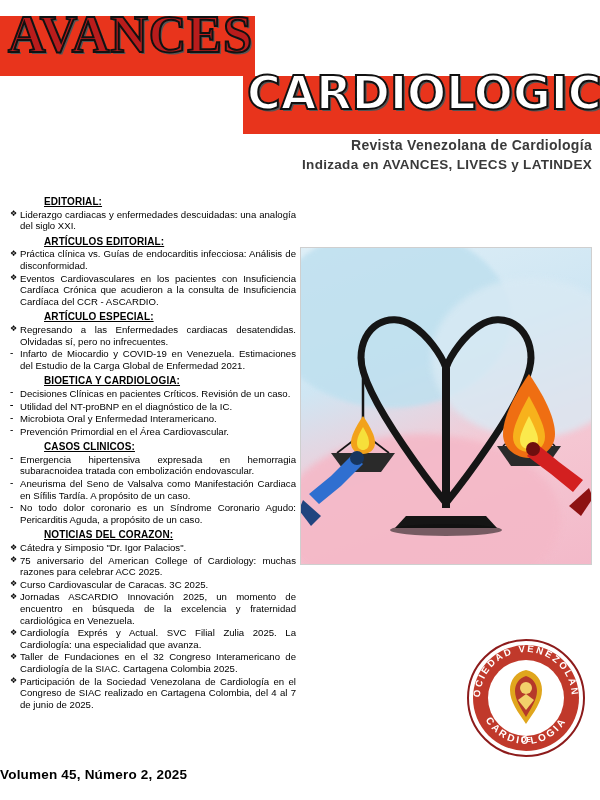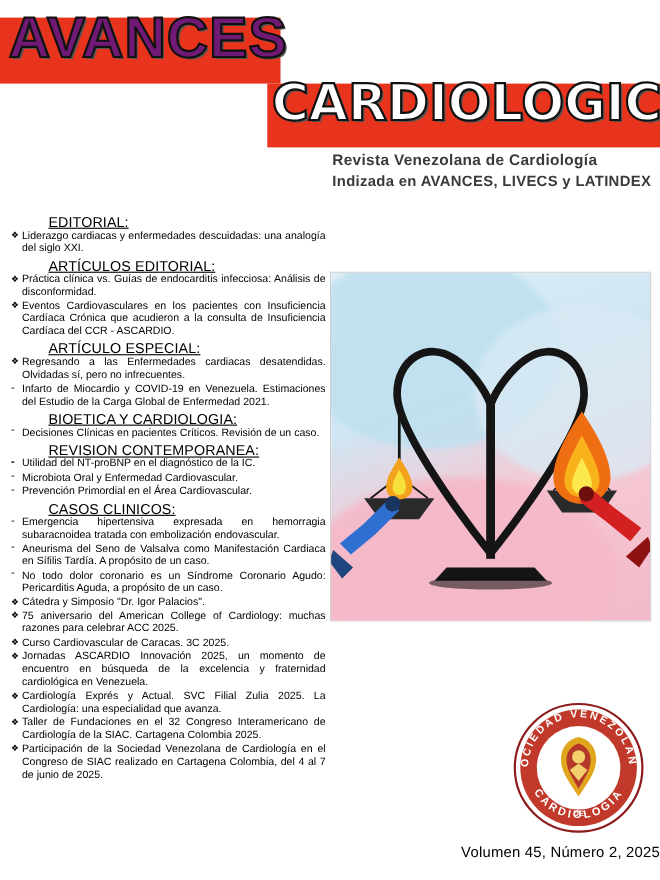--- a/index.html
+++ b/index.html
@@ -35,25 +35,25 @@
     left: 243px;
     top: 76px;
     width: 357px;
     height: 58px;
     background: #e8341c;
   }
   .title-avances {
     position: absolute;
     left: 8px;
     top: 9px;
-    font-family: Liberation Sans, sans-serif;
+    font-family: Liberation Serif, serif;
     font-weight: bold;
     font-size: 52px;
     letter-spacing: 1px;
-    color: #701a75;
+    color: #b91c1c;
     -webkit-text-stroke: 2px #111;
     text-shadow: 2px 2px 0 #555;
     line-height: 1;
   }
   .title-cardiologicos {
     position: absolute;
     left: 247px;
     top: 70px;
     font-family: "DejaVu Sans", sans-serif;
     font-weight: bold;
@@ -69,21 +69,21 @@
     left: 8px;
     top: 140px;
     font-size: 11.5px;
     line-height: 15px;
     color: #000;
   }
   .subtitle-block {
     position: absolute;
     right: 8px;
     top: 136px;
-    text-align: left;
+    text-align: right;
     color: #3a3a3a;
     font-weight: bold;
   }
   .subtitle-1 {
     font-size: 14px;
     letter-spacing: 0.3px;
     line-height: 19px;
   }
   .subtitle-2 {
     font-size: 13.5px;
@@ -139,23 +139,23 @@
   .contents {
     position: absolute;
     left: 8px;
     top: 196px;
     width: 288px;
     font-size: 9.6px;
     line-height: 11.6px;
     text-align: justify;
   }
   .sec-head {
-    font-weight: normal;
+    font-weight: bold;
     text-decoration: underline;
-    font-size: 13px;
+    font-size: 10px;
     margin: 4px 0 1px 0;
     letter-spacing: 0.1px;
     padding-left: 36px;
   }
   .sec-head.first { margin-top: 0; }
   .item {
     position: relative;
     padding-left: 12px;
     margin-bottom: 1px;
     text-align: justify;
@@ -177,22 +177,22 @@
     width: 120px;
     height: 120px;
   }
 
   
   .volume-line {
     position: absolute;
     left: 0;
     right: 0;
     bottom: 18px;
-    text-align: right;
-    font-weight: normal;
+    text-align: left;
+    font-weight: bold;
     font-size: 13.5px;
     letter-spacing: 0.2px;
   }
 </style>
 </head>
 <body>
 
 <div class="masthead">
   <div class="red-bar-1"></div>
   <div class="red-bar-2"></div>
@@ -260,31 +260,31 @@
   <div class="item"><span class="bullet">❖</span><span>Práctica clínica vs. Guías de endocarditis infecciosa: Análisis de disconformidad.</span></div>
   <div class="item"><span class="bullet">❖</span><span>Eventos Cardiovasculares en los pacientes con Insuficiencia Cardíaca Crónica que acudieron a la consulta de Insuficiencia Cardíaca del CCR - ASCARDIO.</span></div>
 
   <div class="sec-head">ARTÍCULO ESPECIAL:</div>
   <div class="item"><span class="bullet">❖</span><span>Regresando a las Enfermedades cardiacas desatendidas. Olvidadas sí, pero no infrecuentes.</span></div>
   <div class="item dash"><span class="bullet">-</span><span>Infarto de Miocardio y COVID-19 en Venezuela. Estimaciones del Estudio de la Carga Global de Enfermedad 2021.</span></div>
 
   <div class="sec-head">BIOETICA Y CARDIOLOGIA:</div>
   <div class="item dash"><span class="bullet">-</span><span>Decisiones Clínicas en pacientes Críticos. Revisión de un caso.</span></div>
 
-  <div class="sec-head">REVISION CONTEMPORANEA:</div>
   <div class="item dash"><span class="bullet">-</span></div>
   <div class="item dash"><span class="bullet">-</span><span>Utilidad del NT-proBNP en el diagnóstico de la IC.</span></div>
-  <div class="item dash"><span class="bullet">-</span><span>Microbiota Oral y Enfermedad Cardiovascular.</span></div>
+  <div class="item dash"><span class="bullet">-</span><span>Microbiota Oral y Enfermedad Interamericano.</span></div>
   <div class="item dash"><span class="bullet">-</span><span>Prevención Primordial en el Área Cardiovascular.</span></div>
 
   <div class="sec-head">CASOS CLINICOS:</div>
   <div class="item dash"><span class="bullet">-</span><span>Emergencia hipertensiva expresada en hemorragia subaracnoidea tratada con embolización endovascular.</span></div>
   <div class="item dash"><span class="bullet">-</span><span>Aneurisma del Seno de Valsalva como Manifestación Cardiaca en Sífilis Tardía. A propósito de un caso.</span></div>
   <div class="item dash"><span class="bullet">-</span><span>No todo dolor coronario es un Síndrome Coronario Agudo: Pericarditis Aguda, a propósito de un caso.</span></div>
 
+  <div class="sec-head">NOTICIAS DEL CORAZON:</div>
   <div class="item"><span class="bullet">❖</span><span>Cátedra y Simposio "Dr. Igor Palacios".</span></div>
   <div class="item"><span class="bullet">❖</span><span>75 aniversario del American College of Cardiology: muchas razones para celebrar ACC 2025.</span></div>
   <div class="item"><span class="bullet">❖</span><span>Curso Cardiovascular de Caracas. 3C 2025.</span></div>
   <div class="item"><span class="bullet">❖</span><span>Jornadas ASCARDIO Innovación 2025, un momento de encuentro en búsqueda de la excelencia y fraternidad cardiológica en Venezuela.</span></div>
   <div class="item"><span class="bullet">❖</span><span>Cardiología Exprés y Actual. SVC Filial Zulia 2025.  La Cardiología: una especialidad que avanza.</span></div>
   <div class="item"><span class="bullet">❖</span><span>Taller de Fundaciones en el 32 Congreso Interamericano de Cardiología de la SIAC. Cartagena Colombia 2025.</span></div>
   <div class="item"><span class="bullet">❖</span><span>Participación de la Sociedad Venezolana de Cardiología en el Congreso de SIAC realizado en Cartagena Colombia, del 4 al 7 de junio de 2025.</span></div>
 </div>
 
 <svg class="society-logo" viewBox="0 0 120 120" xmlns="http://www.w3.org/2000/svg">

